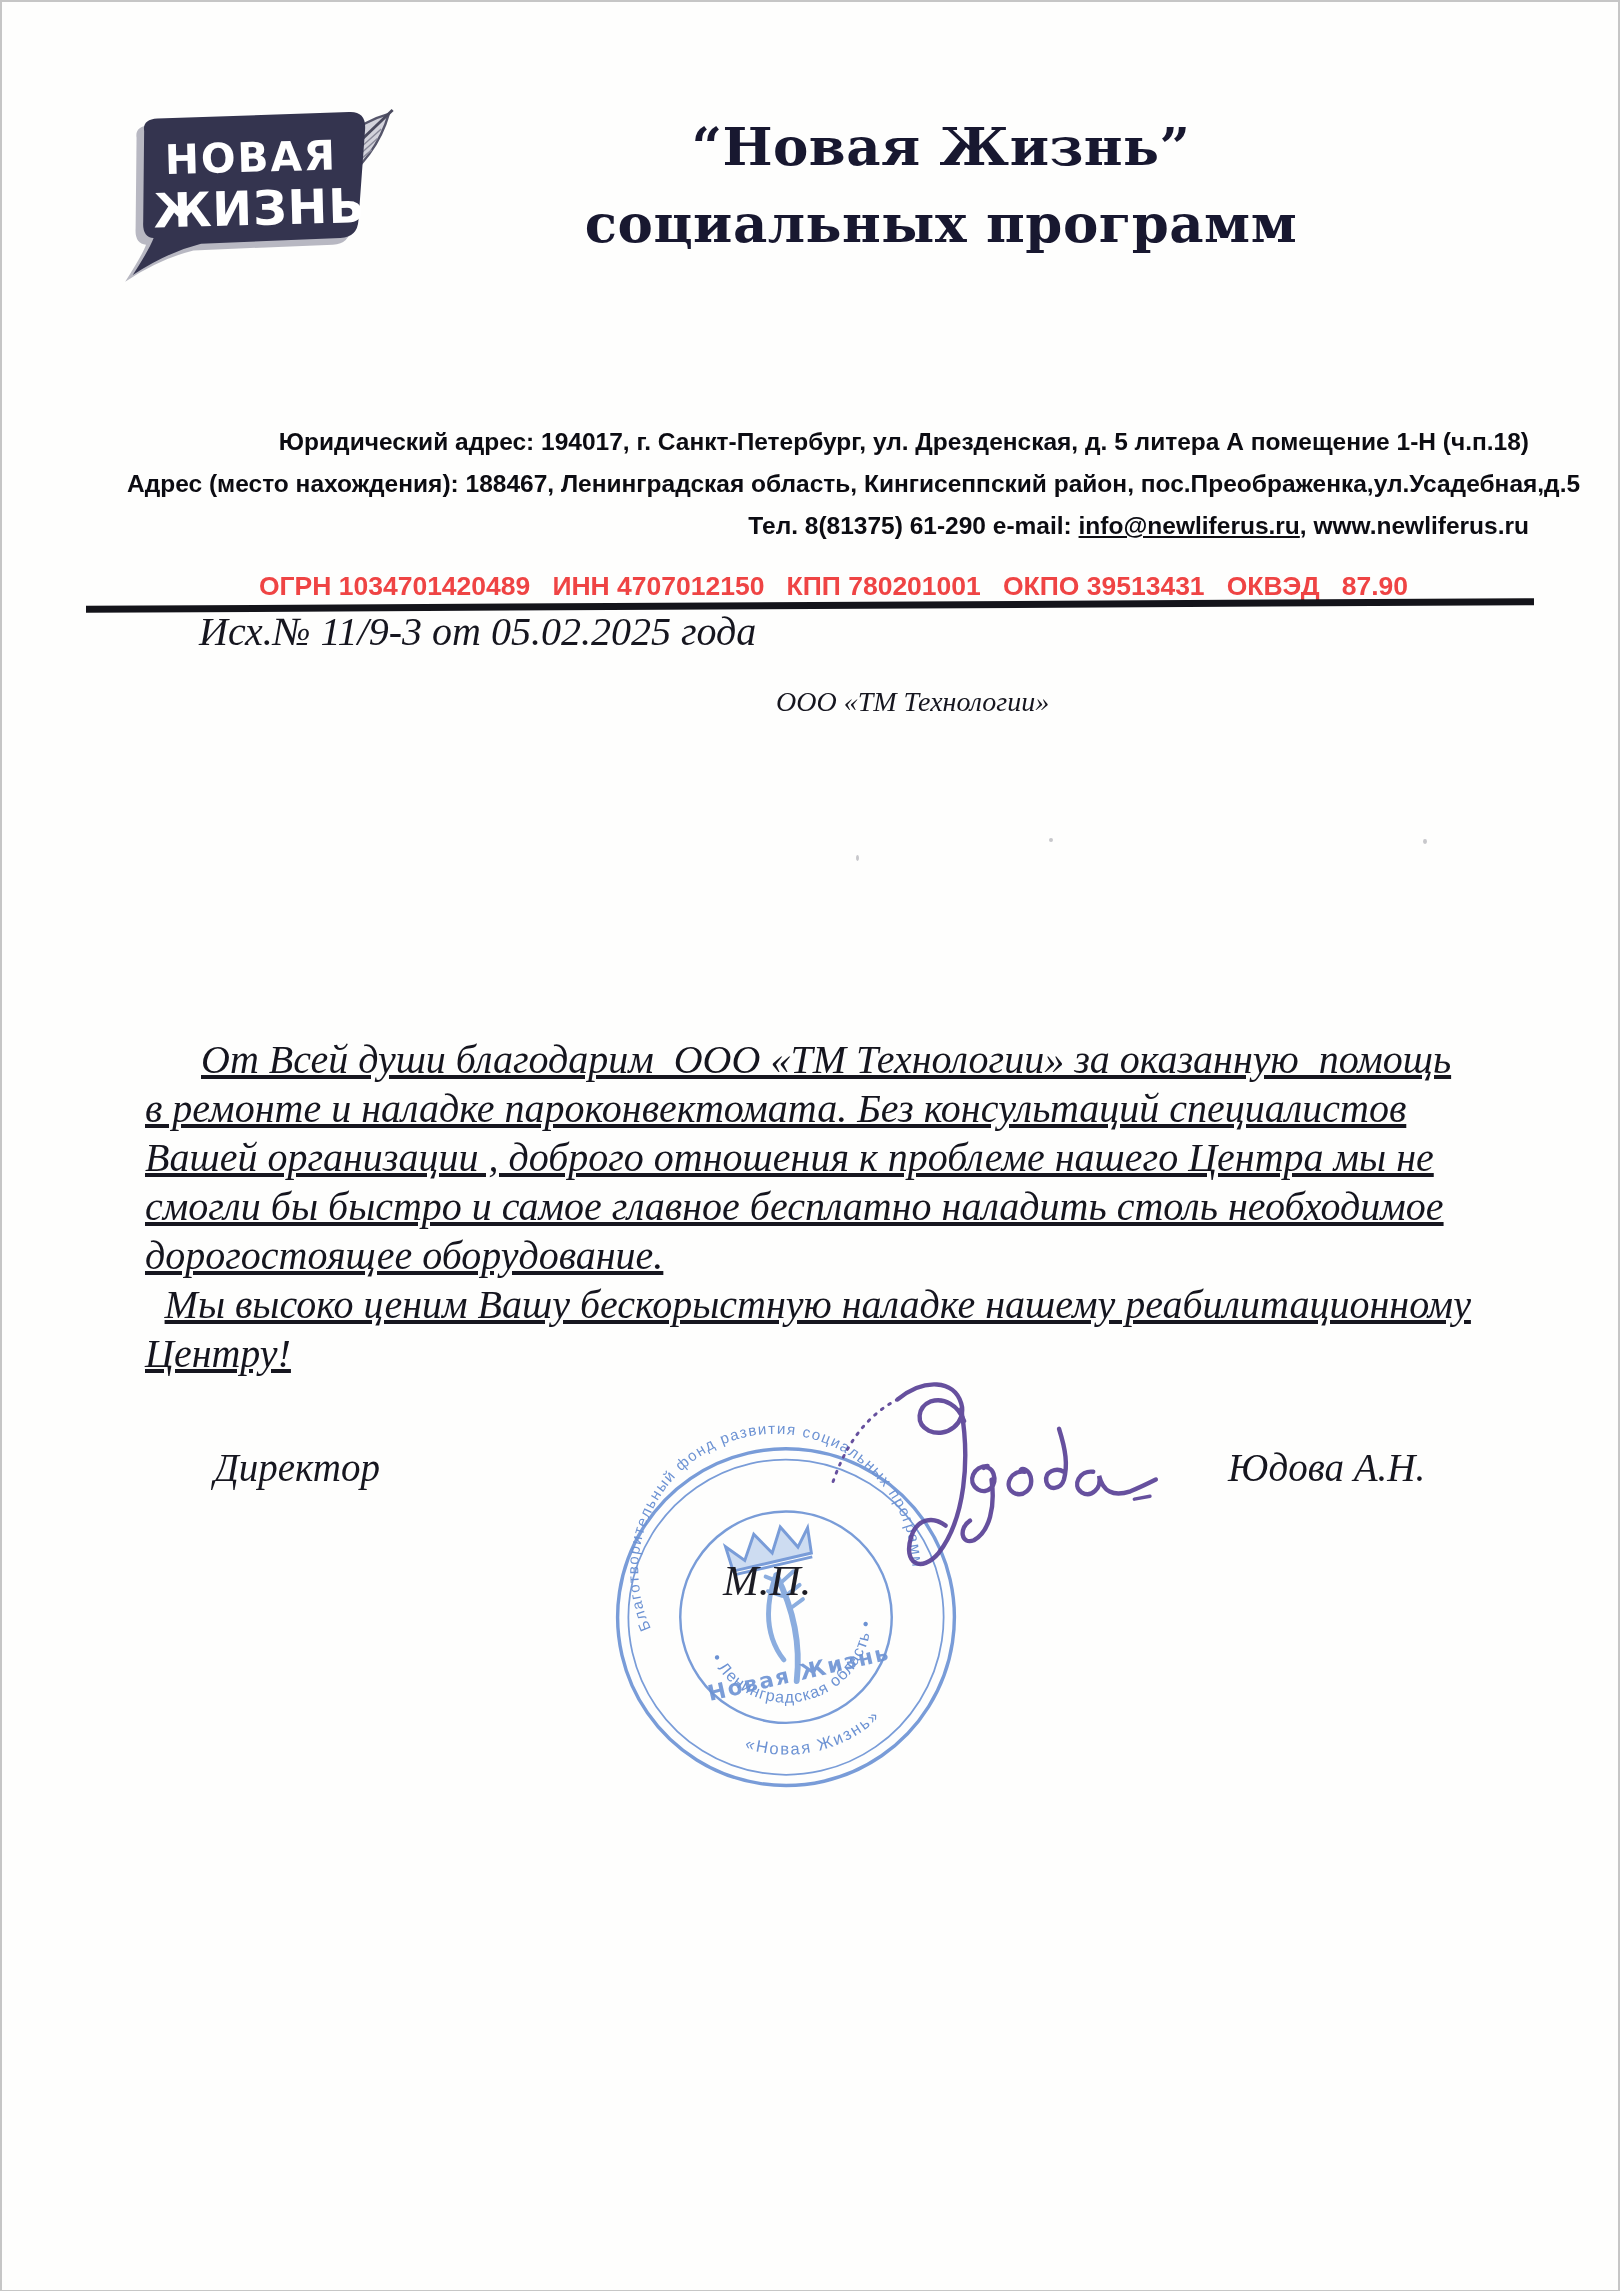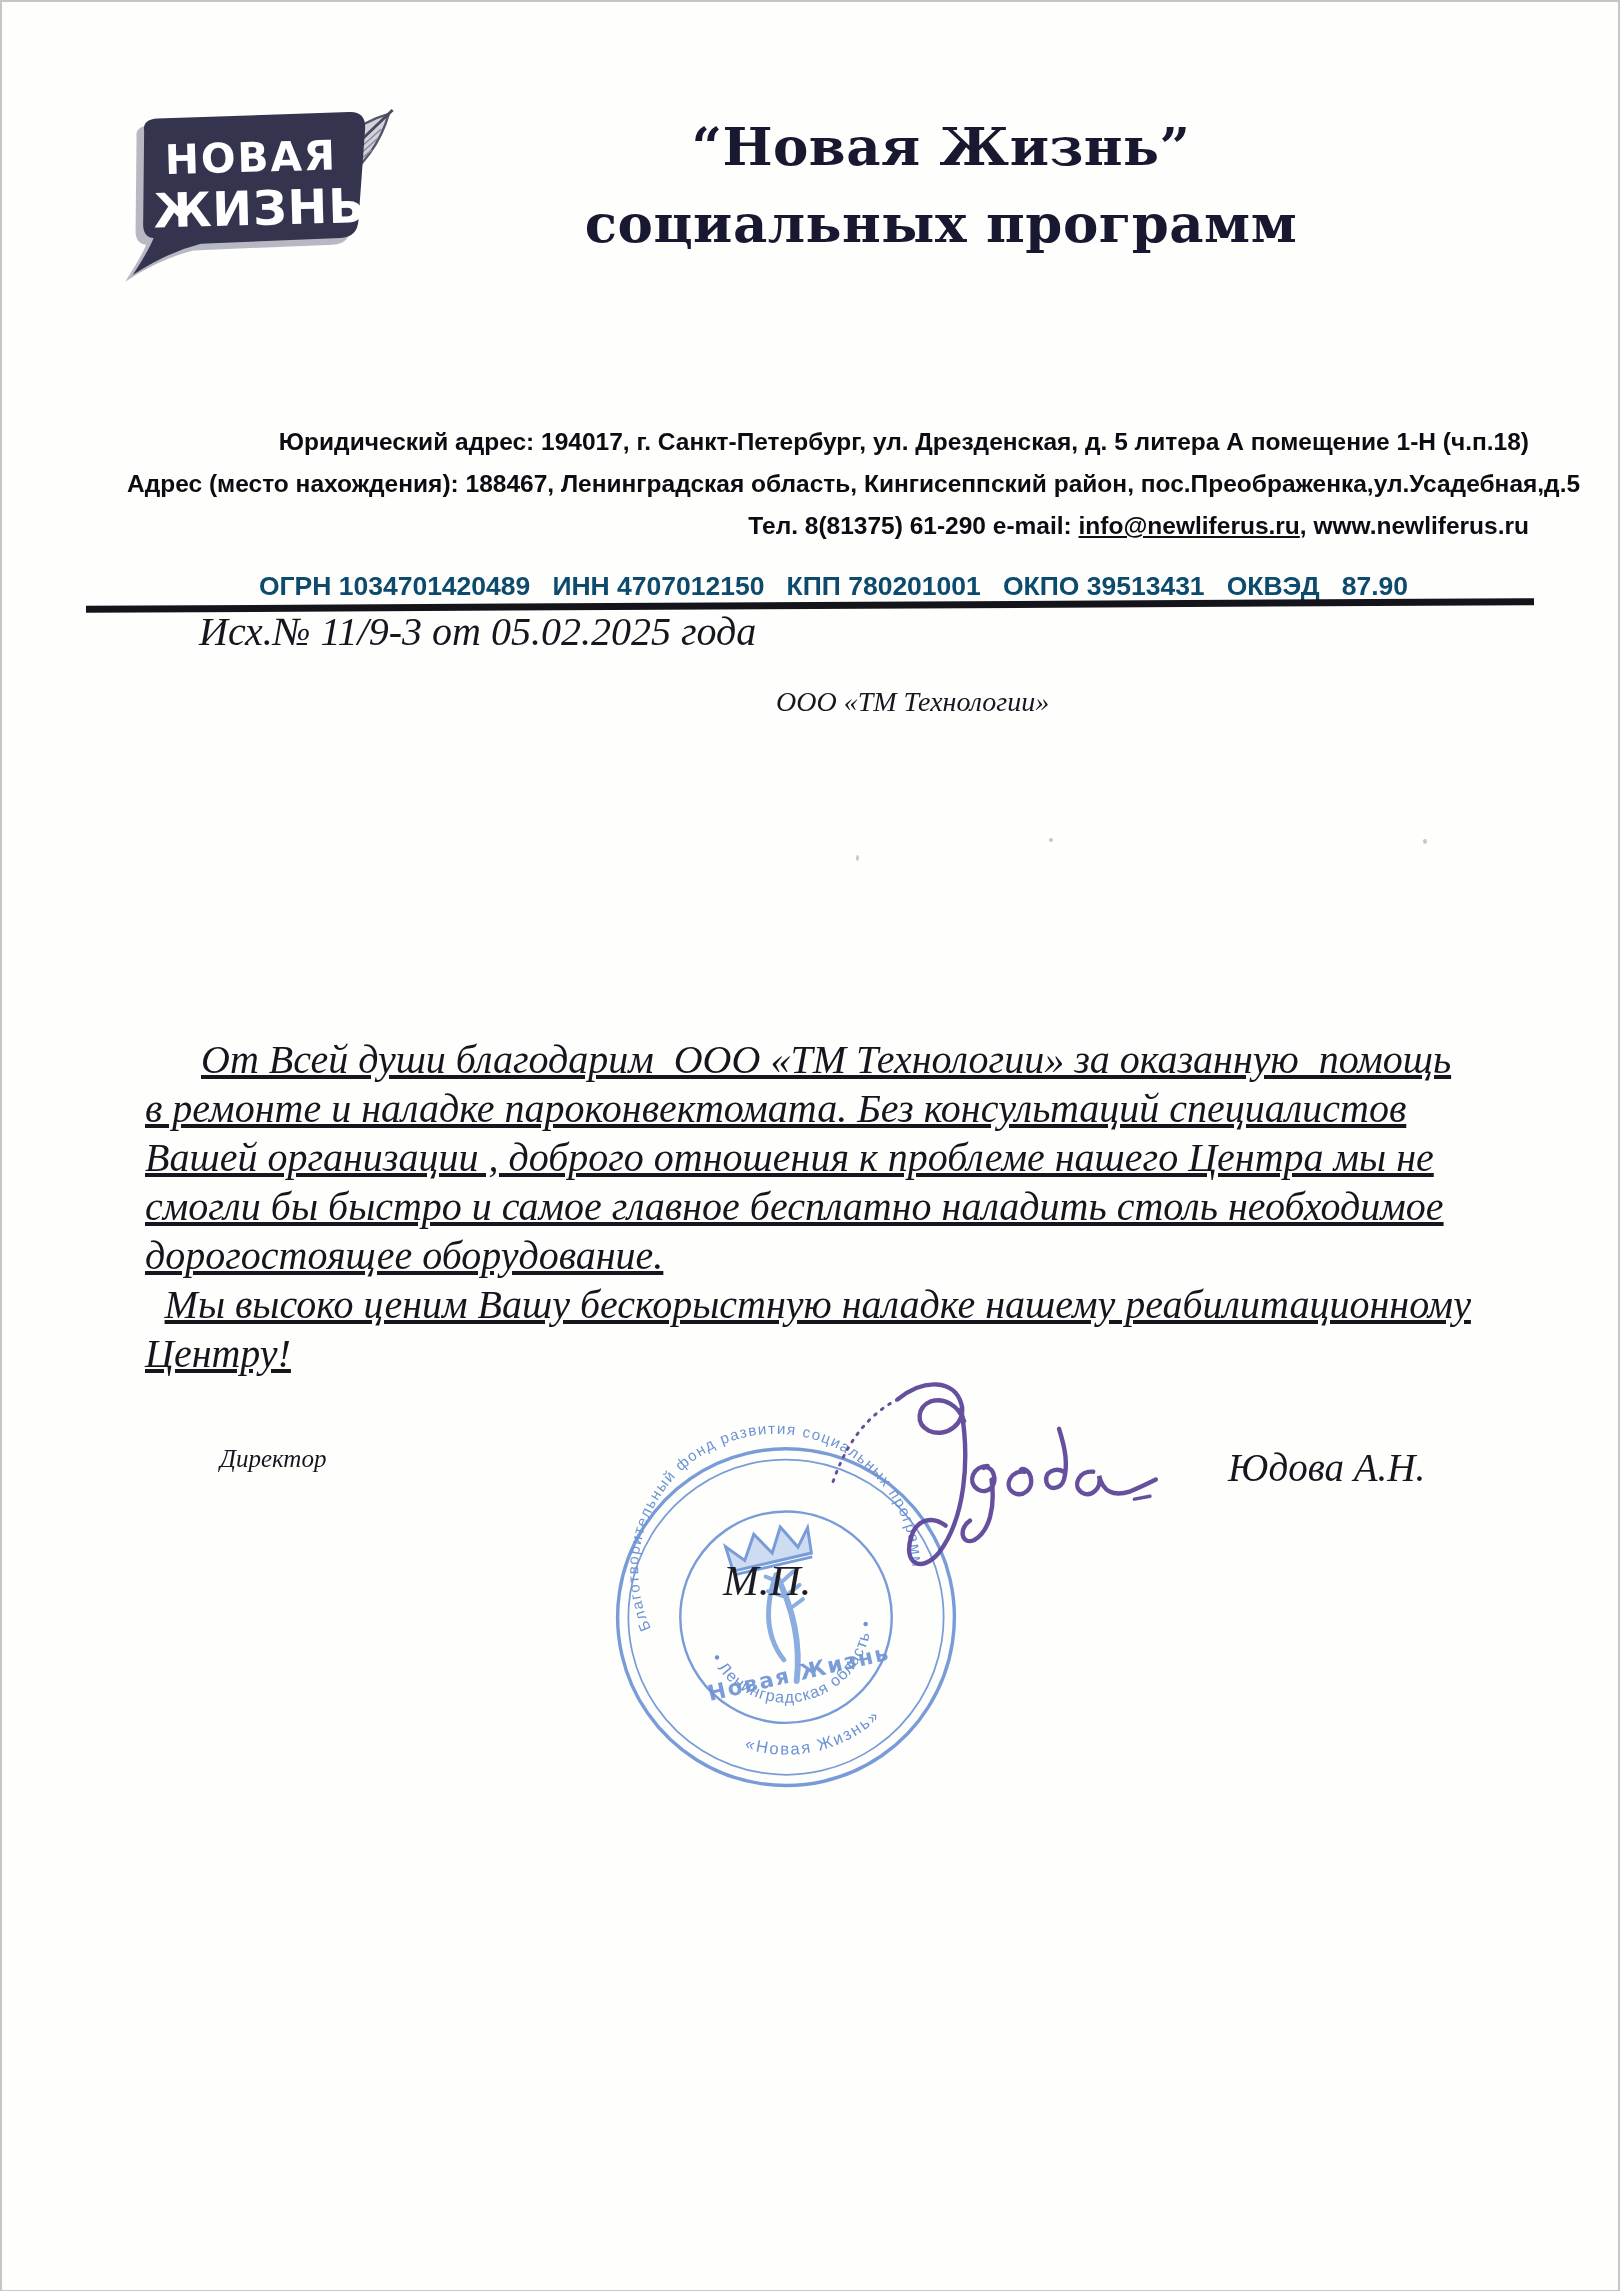--- a/index.html
+++ b/index.html
@@ -23,21 +23,21 @@
   .contacts { position:absolute; left:127px; top:421px; width:1402px; text-align:right; }
   .contact-line {
     font-family:"Liberation Sans", sans-serif; font-weight:bold;
     font-size:24.5px; line-height:42px; color:#0c0c12; white-space:pre;
   }
   .email-underline { text-decoration:underline; }
 
   .registry {
     position:absolute; left:255px; top:571px; width:1157px; text-align:center;
     font-family:"Liberation Sans", sans-serif; font-weight:bold;
-    font-size:26.5px; color:#0c4a6e; white-space:pre;
+    font-size:26.5px; color:#ef4444; white-space:pre;
   }
 
   .rule {
     position:absolute; left:86px; top:602px; width:1448px; height:6.9px;
     background:#14141a; transform:rotate(-0.3deg);
   }
 
   
   .ref-line {
     position:absolute; left:199px; top:608px;
@@ -45,21 +45,21 @@
   }
   .recipient {
     position:absolute; left:776px; top:686px; width:716px; text-align:left;
     font-style:italic; font-size:28px;
   }
   .body-block { position:absolute; left:145px; top:1035px; width:1372px;text-decoration:underline; }
   .body-line { font-style:italic; font-size:40px; line-height:49px; white-space:pre; color:#15151e; }
   .indent-big { padding-left:56px; }
   .indent-small { padding-left:19.6px; }
 
-  .signer-title { position:absolute; left:214px; top:1445px; font-style:italic; font-size:25px;margin-left:6px; }
+  .signer-title { position:absolute; left:214px; top:1445px; font-style:italic; font-size:39px; }
   .signer-name  { position:absolute; left:1228px; top:1445px; font-style:italic; font-size:39px; }
 
   .stamp-wrap { position:absolute; left:600px; top:1423px; width:372px; height:402px; opacity:0.9; }
   .mp-mark {
     position:absolute; left:723px; top:1556px; z-index:5;
     font-style:italic; font-size:43px; color:#1c1c24;text-align:center;
   }
   .signature-wrap { position:absolute; left:821px; top:1372px; width:343px; height:223px; z-index:6; }
 
   .speck { position:absolute; background:#9a9aa2; border-radius:50%; opacity:.55; }

